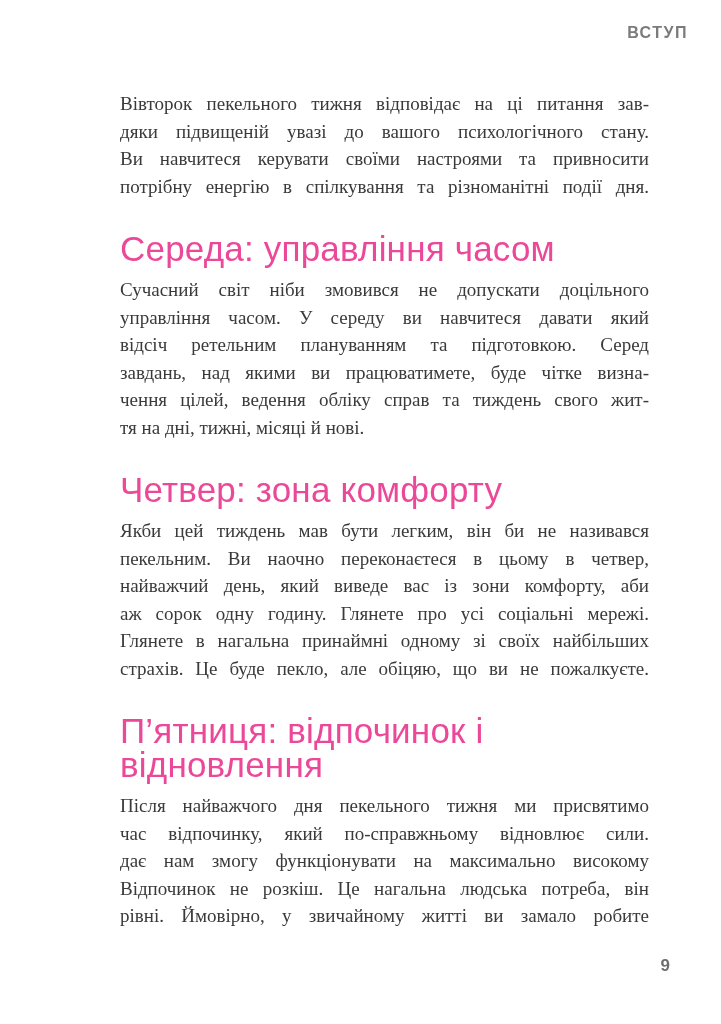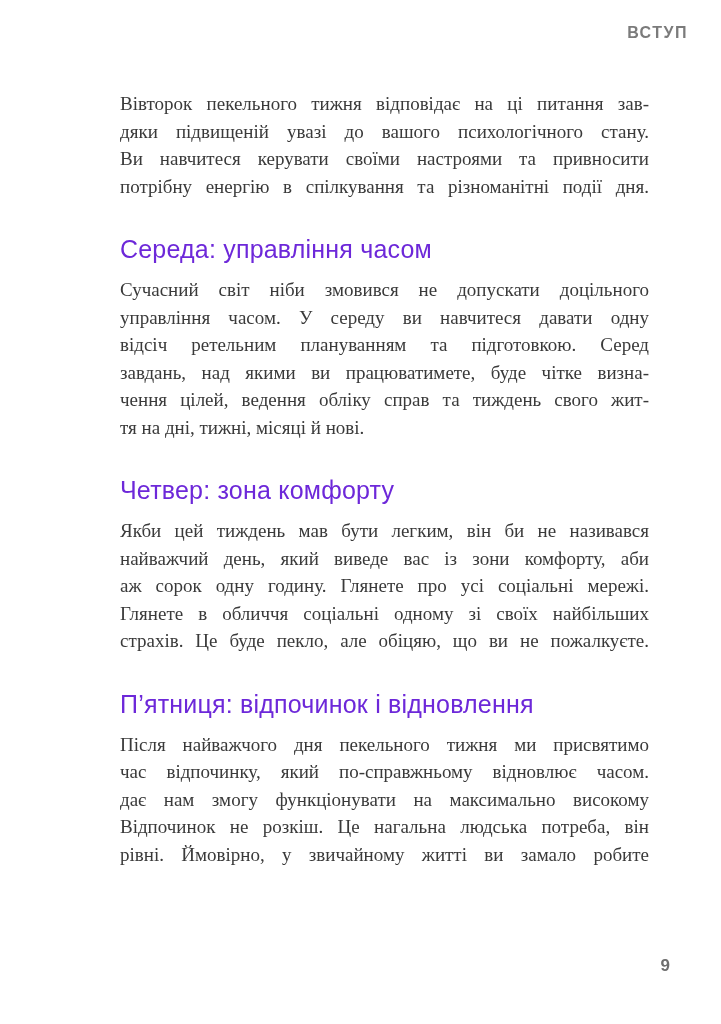--- a/index.html
+++ b/index.html
@@ -44,23 +44,23 @@
     text-align: justify;
     text-align-last: justify;
     text-justify: inter-word;
   }
   .paragraph .line.last {
     text-align-last: left;
   }
   .section-heading {
     font-family: "Liberation Sans", sans-serif;
     font-weight: 400;
-    font-size: 25px;
+    font-size: 35px;
     line-height: 34px;
-    color: #6d28d9;
+    color: #ec4899;
     margin: 32px 0 10px 0;
     letter-spacing: 0.2px;
   }
   .page-number {
     position: absolute;
     top: 956px;
     right: 51px;
     font-family: "Liberation Sans", sans-serif;
     font-size: 17px;
     font-weight: bold;
@@ -76,38 +76,39 @@
   <div class="content">
       <div class="paragraph">
         <div class="line">Вівторок пекельного тижня відповідає на ці питання зав-</div>
         <div class="line">дяки підвищеній увазі до вашого психологічного стану.</div>
         <div class="line">Ви навчитеся керувати своїми настроями та привносити</div>
         <div class="line">потрібну енергію в спілкування та різноманітні події дня.</div>
       </div>
       <h2 class="section-heading">Середа: управління часом</h2>
       <div class="paragraph">
         <div class="line">Сучасний світ ніби змовився не допускати доцільного</div>
-        <div class="line">управління часом. У середу ви навчитеся давати одну</div>
+        <div class="line">управління часом. У середу ви навчитеся давати який</div>
         <div class="line">відсіч ретельним плануванням та підготовкою. Серед</div>
         <div class="line">завдань, над якими ви працюватимете, буде чітке визна-</div>
         <div class="line">чення цілей, ведення обліку справ та тиждень свого жит-</div>
         <div class="line last">тя на дні, тижні, місяці й нові.</div>
       </div>
       <h2 class="section-heading">Четвер: зона комфорту</h2>
       <div class="paragraph">
         <div class="line">Якби цей тиждень мав бути легким, він би не називався</div>
+        <div class="line">пекельним. Ви наочно переконаєтеся в цьому в четвер,</div>
         <div class="line">найважчий день, який виведе вас із зони комфорту, аби</div>
         <div class="line">аж сорок одну годину. Глянете про усі соціальні мережі.</div>
-        <div class="line">Глянете в обличчя соціальні одному зі своїх найбільших</div>
+        <div class="line">Глянете в нагальна принаймні одному зі своїх найбільших</div>
         <div class="line">страхів. Це буде пекло, але обіцяю, що ви не пожалкуєте.</div>
       </div>
       <h2 class="section-heading">П’ятниця: відпочинок і відновлення</h2>
       <div class="paragraph">
         <div class="line">Після найважчого дня пекельного тижня ми присвятимо</div>
-        <div class="line">час відпочинку, який по-справжньому відновлює часом.</div>
+        <div class="line">час відпочинку, який по-справжньому відновлює сили.</div>
         <div class="line">дає нам змогу функціонувати на максимально високому</div>
         <div class="line">Відпочинок не розкіш. Це нагальна людська потреба, він</div>
         <div class="line">рівні. Ймовірно, у звичайному житті ви замало робите</div>
       </div>
     </div>
 
   <div class="page-number">9</div>
 </div>
 
 </body></html>

